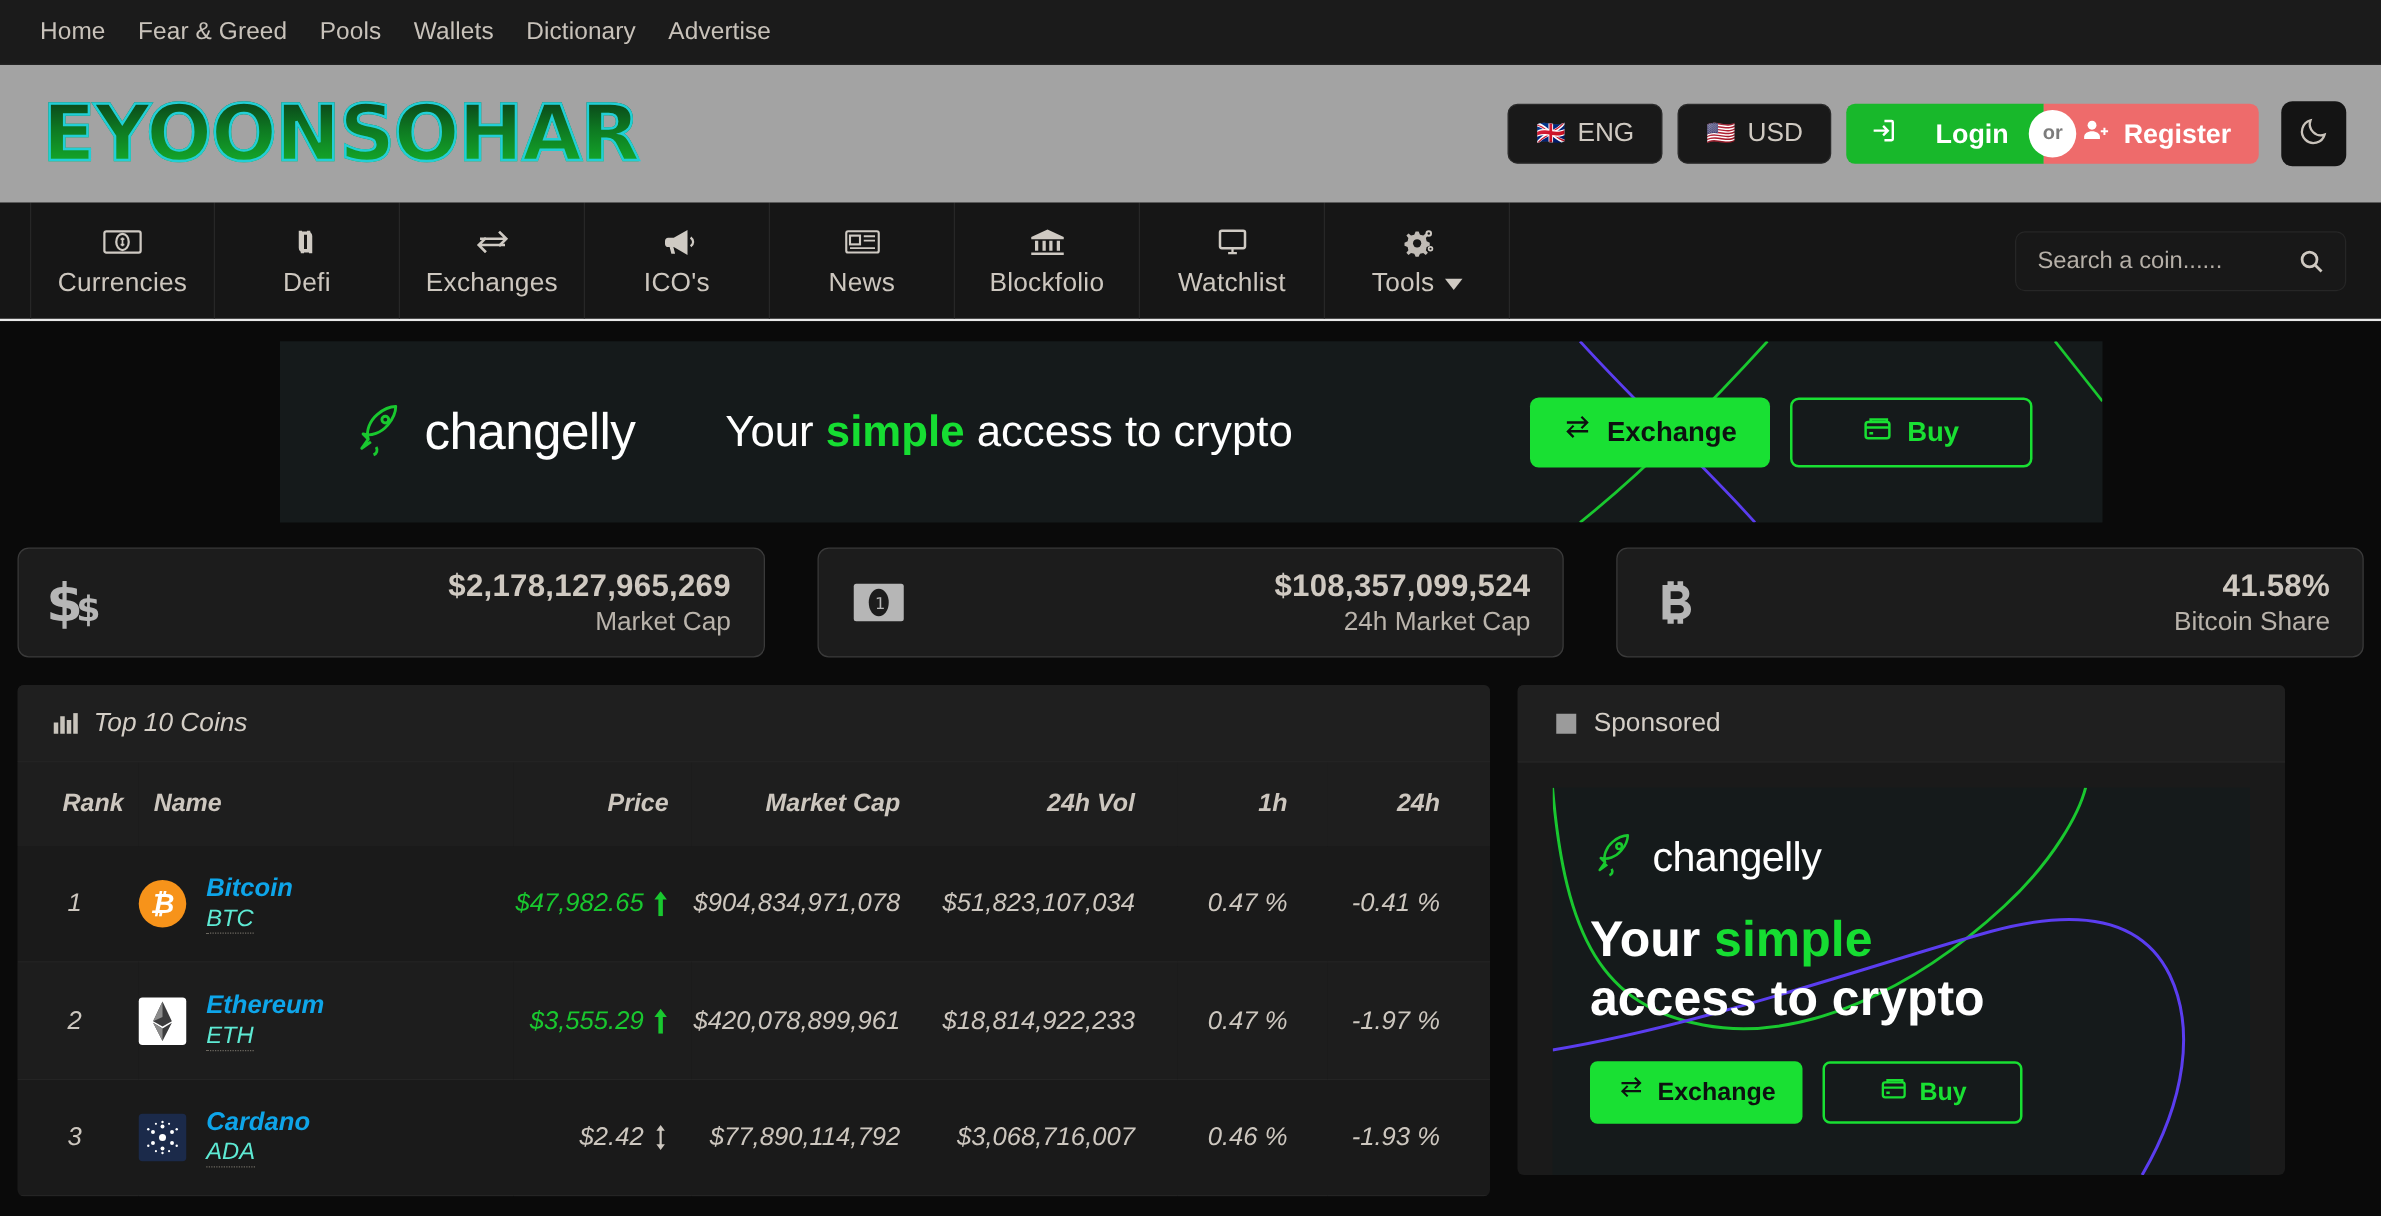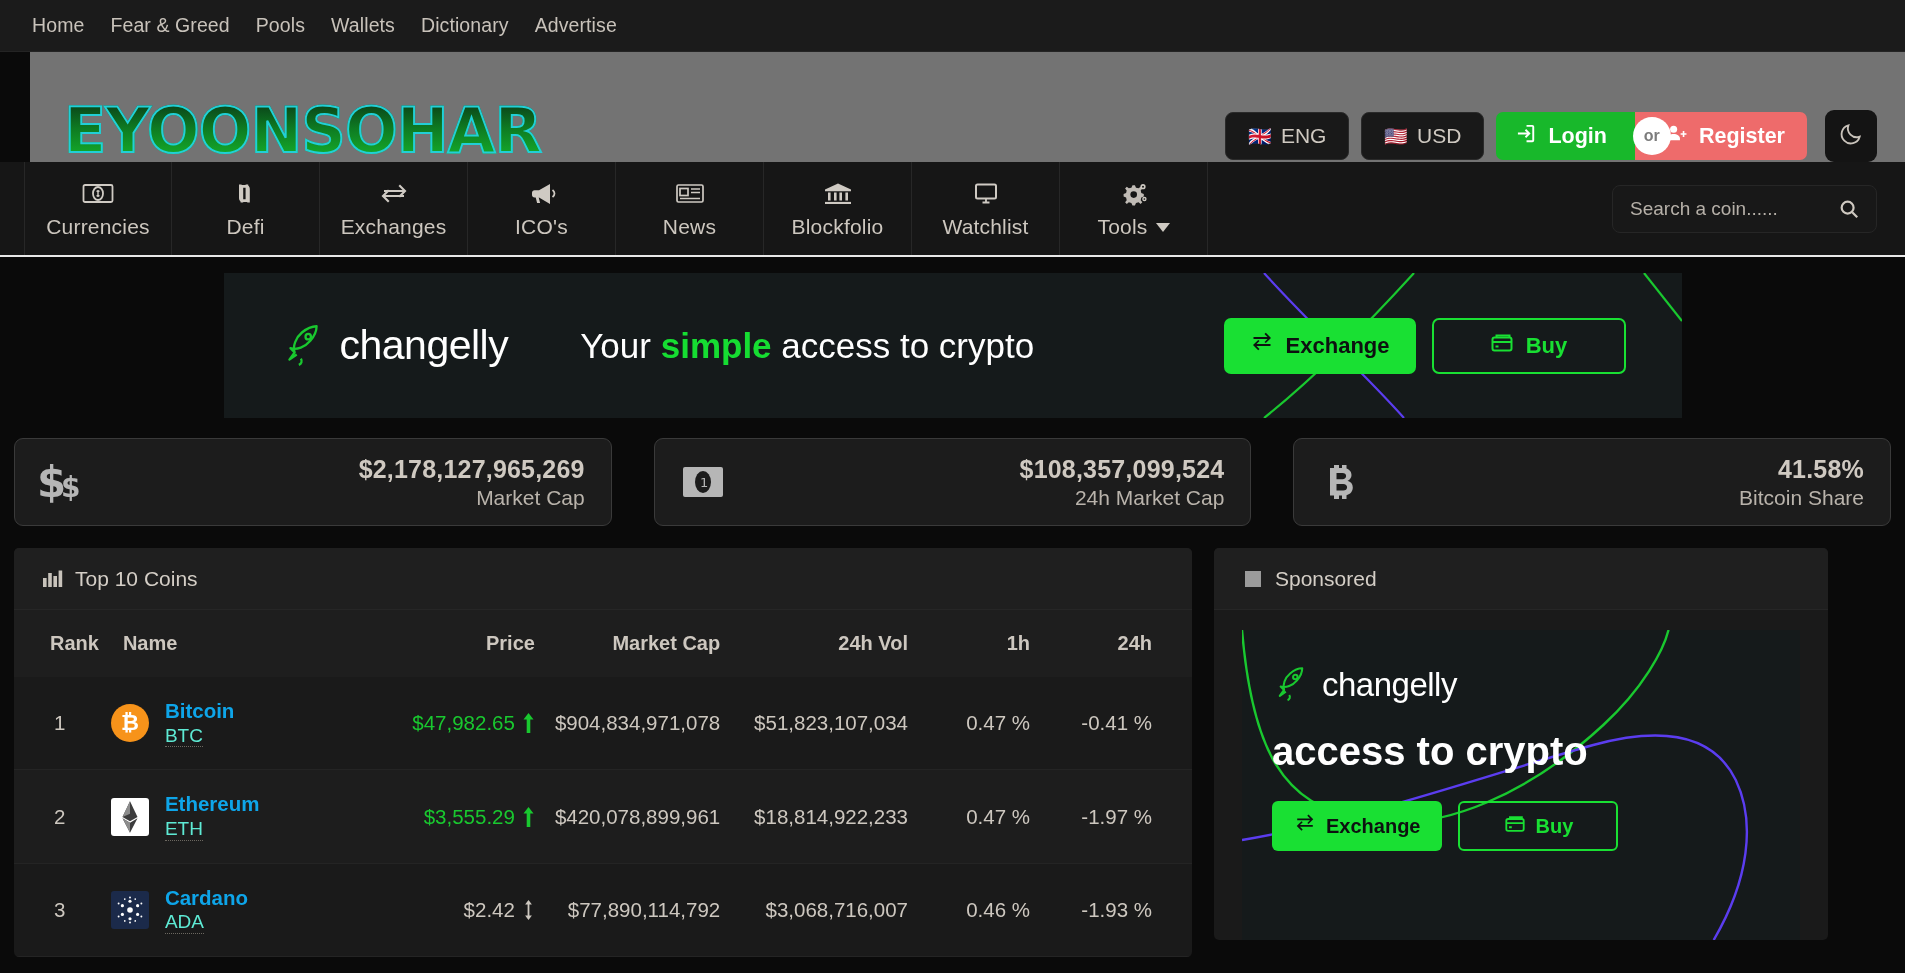--- a/index.html
+++ b/index.html
@@ -21,23 +21,23 @@
   .topbar .group { display: flex; align-items: center; }
   .topbar a {
     color: #c8c2ba; font-size: 19.5px; text-decoration: none;
     padding: 0 13px; white-space: nowrap; letter-spacing: .1px;
   }
   .topbar .group.left a:first-child { padding-left: 8px; }
   .topbar .group.right a:last-child { padding-right: 0; }
 
   
   .header {
-    height: 110px; background: #737373;
-    display: flex; align-items: flex-end; justify-content: space-between;
-    padding: 0 28px 0 26px; position: relative; margin-left: 30px;
+    height: 110px; background: #a3a3a3;
+    display: flex; align-items: center; justify-content: space-between;
+    padding: 0 28px 0 26px; position: relative;
   }
   .logo {
     font-family: "DejaVu Sans", sans-serif;
     font-size: 62px; font-weight: 700; letter-spacing: -1px;
     background: linear-gradient(180deg, #0a3a18 0%, #0e7a22 45%, #16b52c 100%);
     -webkit-background-clip: text; background-clip: text;
     color: transparent;
     -webkit-text-stroke: 2px #22cfd6;
     line-height: 1;
     padding-left: 8px;
@@ -47,21 +47,21 @@
     background: #191919; border: 1px solid #2a2a2a; border-radius: 8px;
     height: 48px; padding: 0 22px;
     display: flex; align-items: center; gap: 9px;
     color: #cfc9c1; font-size: 21px; cursor: pointer;
   }
   .pill .flag { font-size: 19px; line-height: 1; }
   .authwrap { display: flex; align-items: center; position: relative; }
   .btn-login {
     background: #18b82b; color: #fff; height: 48px;
     padding: 0 28px 0 20px; border: none; border-radius: 7px 0 0 7px;
-    display: flex; align-items: center; gap: 9px;
+    display: flex; align-items: center; gap: 28px;
     font-size: 21.5px; font-weight: 700; cursor: pointer;
     font-family: "Liberation Sans", sans-serif;
   }
   .btn-register {
     background: #ee6b6b; color: #fff; height: 48px;
     padding: 0 22px 0 30px; border: none; border-radius: 0 7px 7px 0;
     display: flex; align-items: center; gap: 11px;
     font-size: 21.5px; font-weight: 700; cursor: pointer;
     font-family: "Liberation Sans", sans-serif;
   }
@@ -168,21 +168,21 @@
   .content { display: flex; gap: 22px; padding: 22px 14px 0; align-items: flex-start; }
   .panel { background: #1a1a1a; border-radius: 5px; overflow: hidden; }
   .panel-head {
     height: 62px; background: #1f1f1f;
     display: flex; align-items: center; gap: 11px; padding: 0 28px;
     color: #d4cec6; font-size: 21px;
     border-bottom: 1px solid #262626;
   }
   .panel-head .phic { display: flex; align-items: center; color: #c8c3bb; }
   .panel-head .phic svg { width: 22px; height: 22px; }
-  .left-panel { width: 1178px; }
+  .left-panel { width: 1178px; font-style: italic; }
   .right-panel { width: 614px; }
 
   table.coins { width: 100%; border-collapse: collapse; }
   table.coins th {
     color: #cdc7bf; font-size: 20px; font-weight: 700;
     padding: 22px 12px; text-align: right; background: #1e1e1e;
   }
   table.coins th.rank { text-align: left; padding-left: 36px; width: 96px; }
   table.coins th.name { text-align: left; width: 300px; }
   table.coins th.price { padding-right: 18px; }
@@ -648,20 +648,23 @@
             <span class="rocket">
               <svg viewBox="0 0 44 44" fill="none" stroke="#19c82f" stroke-width="2.4" stroke-linejoin="round">
                 <path d="M14 30c-2-6 1-14 7-19 4.5-3.8 10-6 14-6 0 4-2.2 9.5-6 14-5 6-13 9-19 7z"></path>
                 <circle cx="27" cy="15" r="2.6"></circle>
                 <path d="M14 30l-5 7 7-5M20 36c1.5 2.5.5 5-2 6"></path>
               </svg>
             </span>
             <span class="bname">changelly</span>
           </div>
           <div class="spon-tag">
+            <div>
+              <span>Your </span><span class="hl">simple</span>
+            </div>
             <div>access to crypto</div>
           </div>
           <div class="spon-btns">
             <button class="sbtn fill">
               <span>
                 <svg viewBox="0 0 24 24" fill="currentColor">
                   <path d="M3.5 8h14l-3-3 1.3-1.3L21 8.9l-5.2 5.2L14.5 13l3-3h-14V8z" transform="translate(0,-2)"></path>
                   <path d="M20.5 16h-14l3 3-1.3 1.3L3 15.1l5.2-5.2L9.5 11l-3 3h14v2z" transform="translate(0,-1)"></path>
                 </svg>
               </span>

